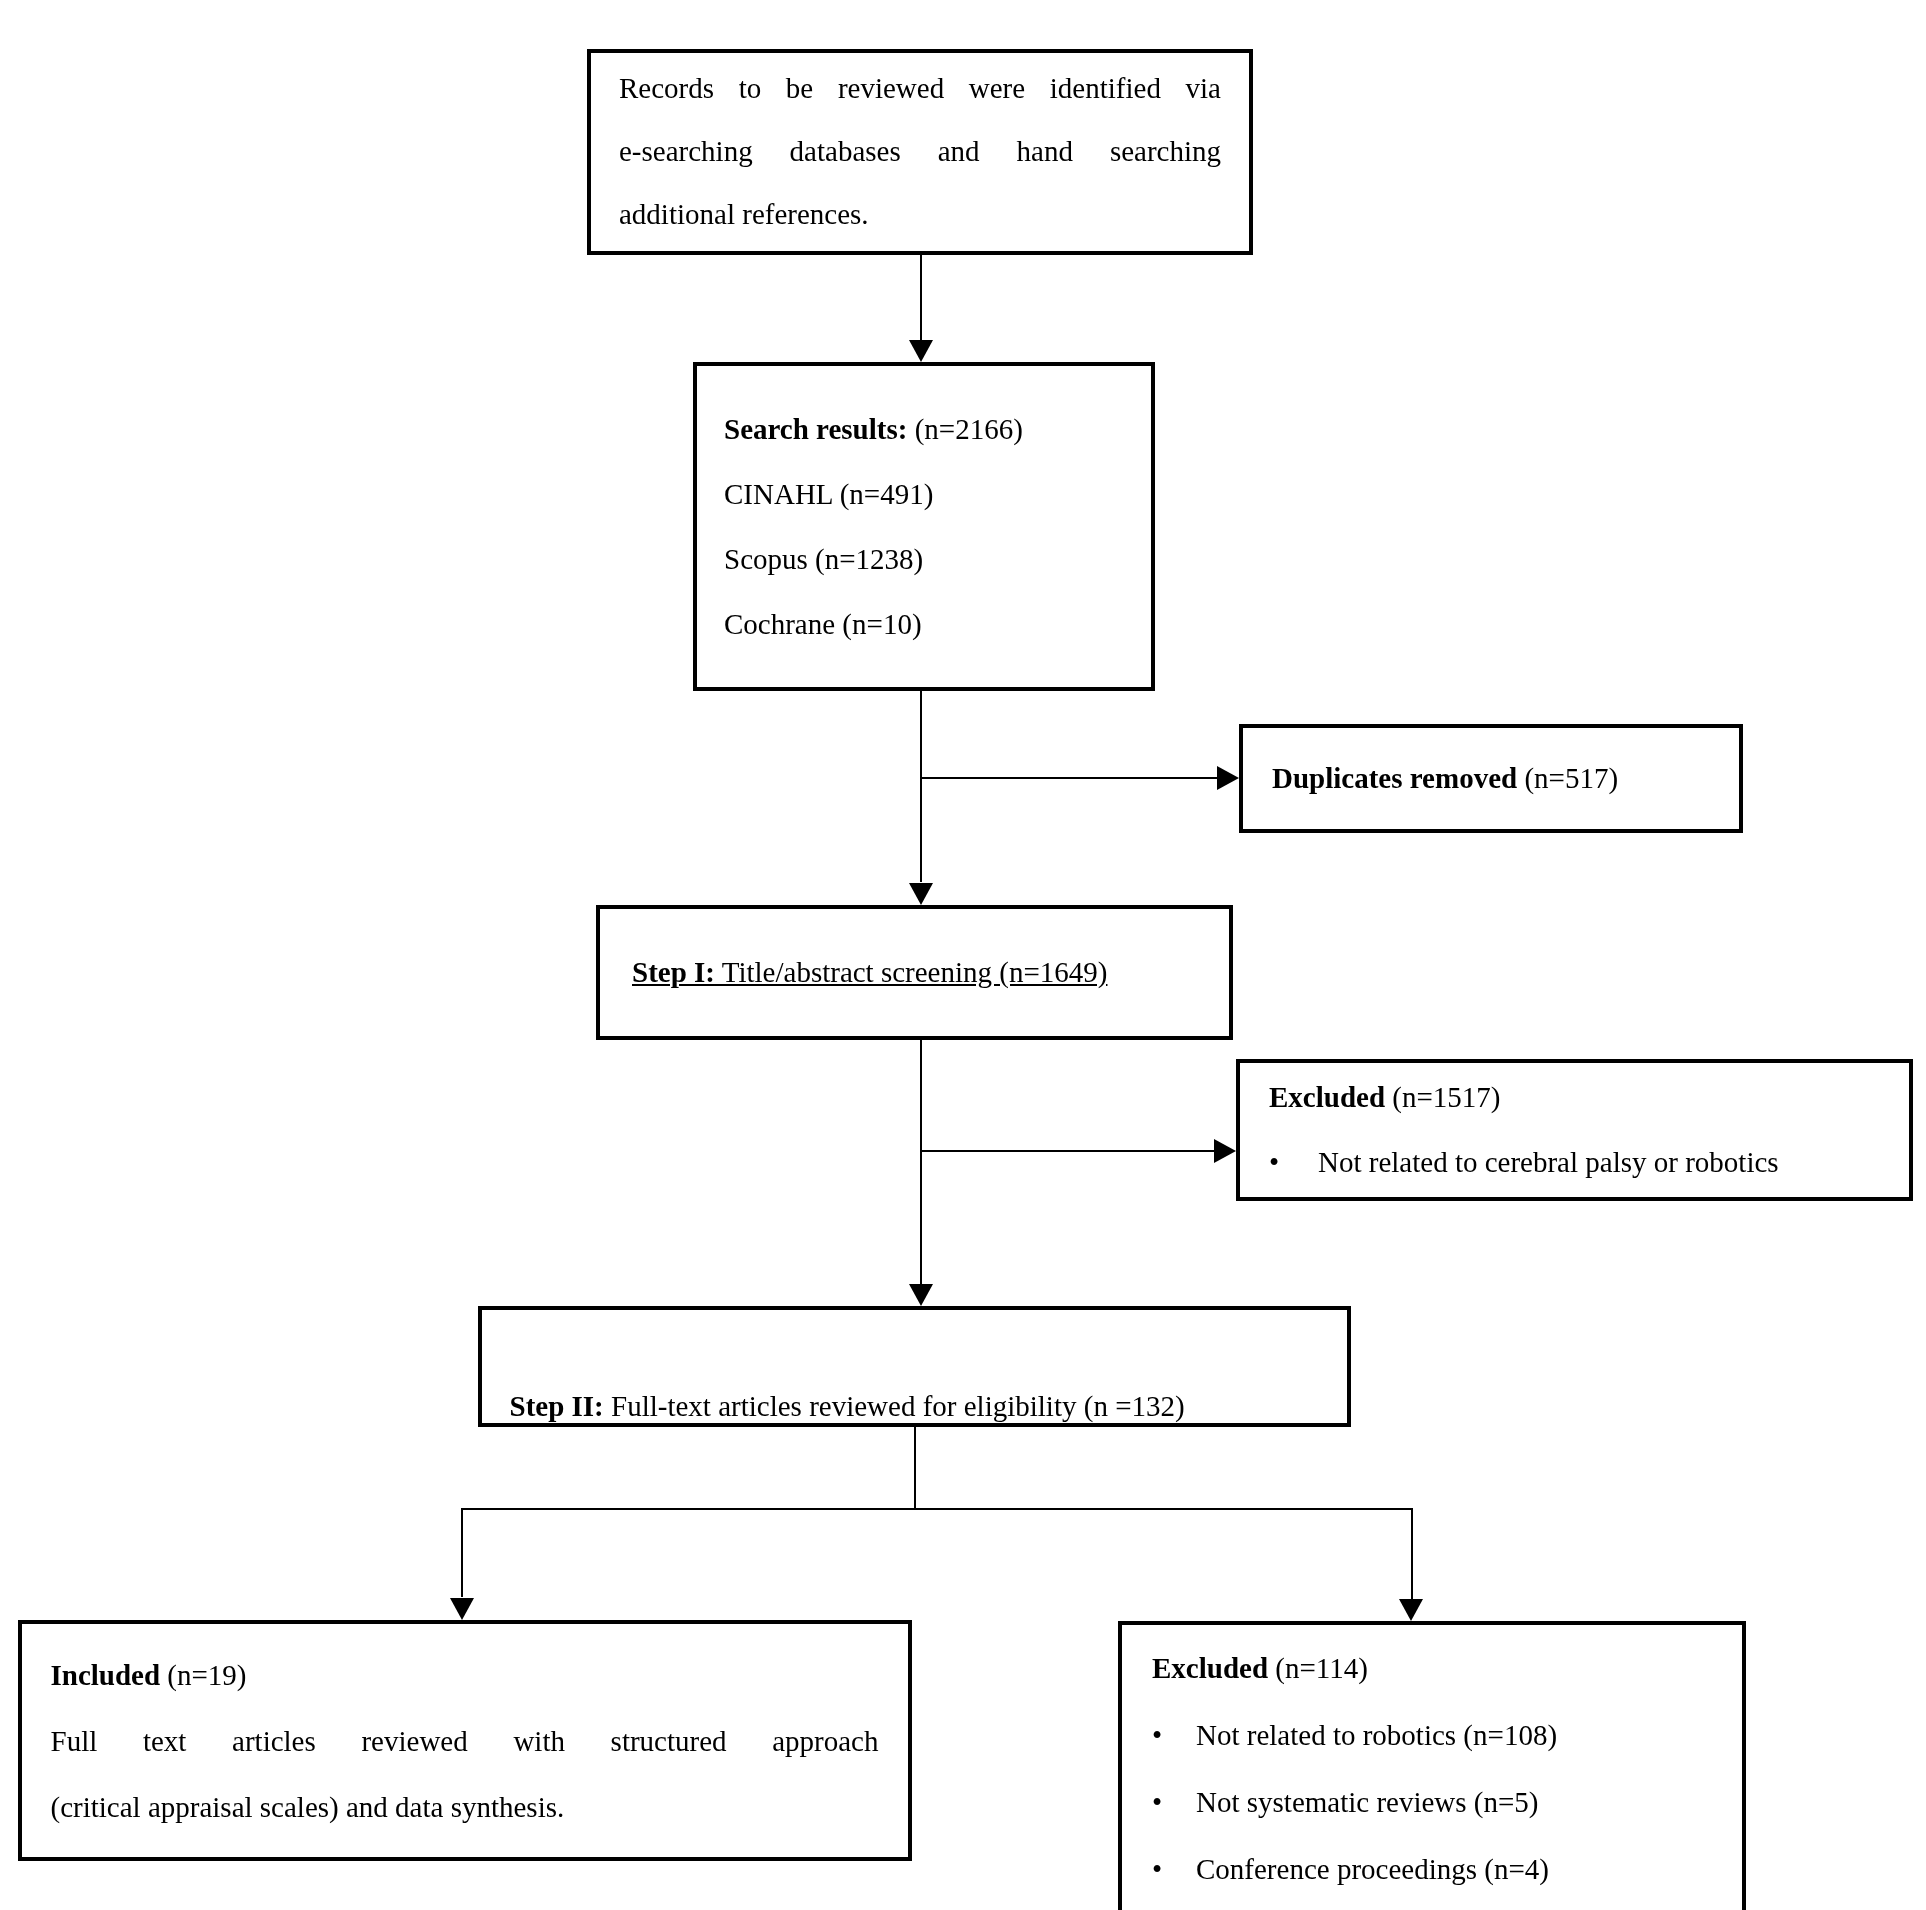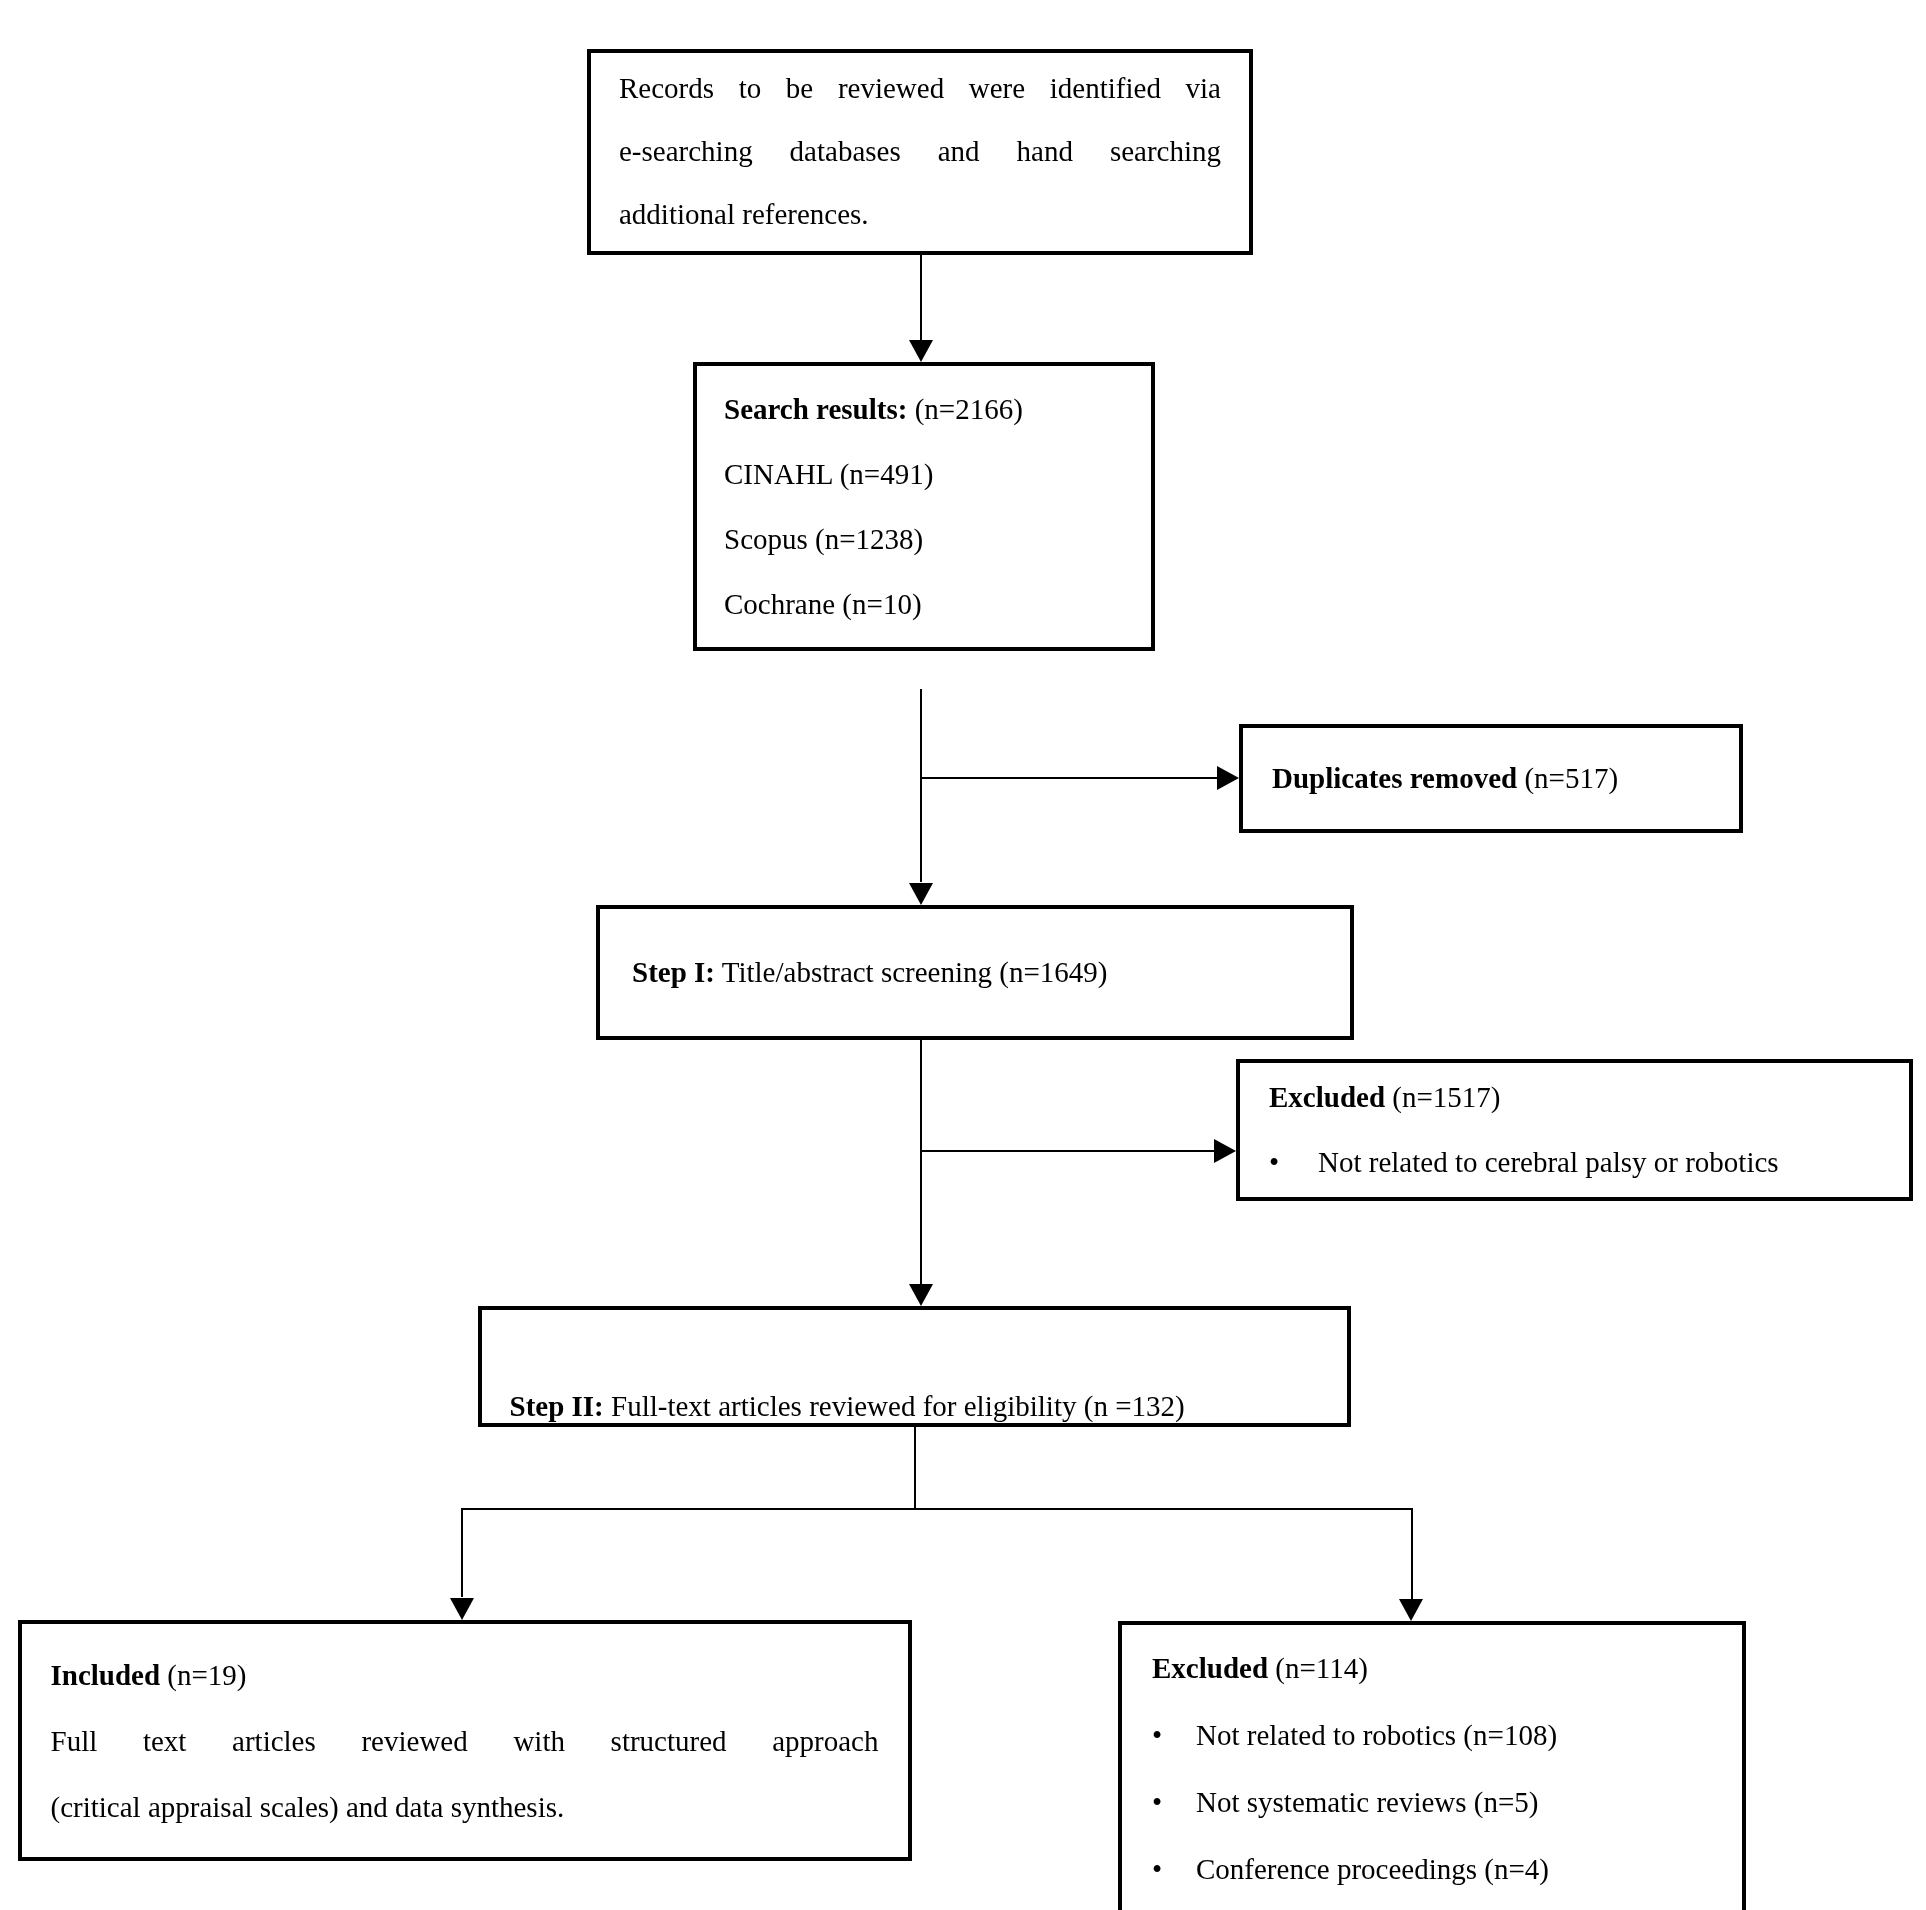--- a/index.html
+++ b/index.html
@@ -35,23 +35,23 @@
   .arrow-right {
     position: absolute; width: 0; height: 0;
     border-top: 12.3px solid transparent;
     border-bottom: 12.3px solid transparent;
     border-left: 22px solid #000000;
   }
   .bullet-row { display: flex; align-items: baseline; }
   .marker { display: inline-block; flex: 0 0 auto; }
   
   .box-records   { left:587px; top:24.6px;   width:666px; height:206px; padding:0 28px; line-height:63px; }
-  .box-search    { left:693px; top:338px;  width:462px;  height:289px; padding:0 14px 0 27px; line-height:65px; }
+  .box-search    { left:693px; top:338px;  width:462px;  height:329px; padding:0 14px 0 27px; line-height:65px; }
   .box-dups      { left:1239px; top:700px; width:504px;  height:109px; padding:0 11.7px 0 29px;justify-content:center; }
-  .box-step1     { left:596px; top:881px; width:758px; height:135px; padding:0 11.7px 0 32px; }
+  .box-step1     { left:596px; top:881px; width:637px; height:135px; padding:0 11.7px 0 32px;text-decoration:underline; }
   .box-excl1     { left:1236px; top:1035px; width:677px; height:142px; padding:0 4.7px 0 29px;  line-height:65px; }
   .box-excl1 .marker { width:49px; }
   .box-step2     { left:478px;  top:1282px; width:873px; height:121px; padding:0 11.7px 0 27.5px;justify-content:flex-end; }
   .box-included  { left:17.5px;   top:1596px; width:894px; height:241px; padding:0 29px; line-height:66px; }
   .box-excl2     { left:1118px; top:1597px; width:628px; height:295px; padding:0 4.7px 0 30px;  line-height:67px; }
   .box-excl2 .marker { width:44px; }
 </style>
 </head>
 <body>
 

